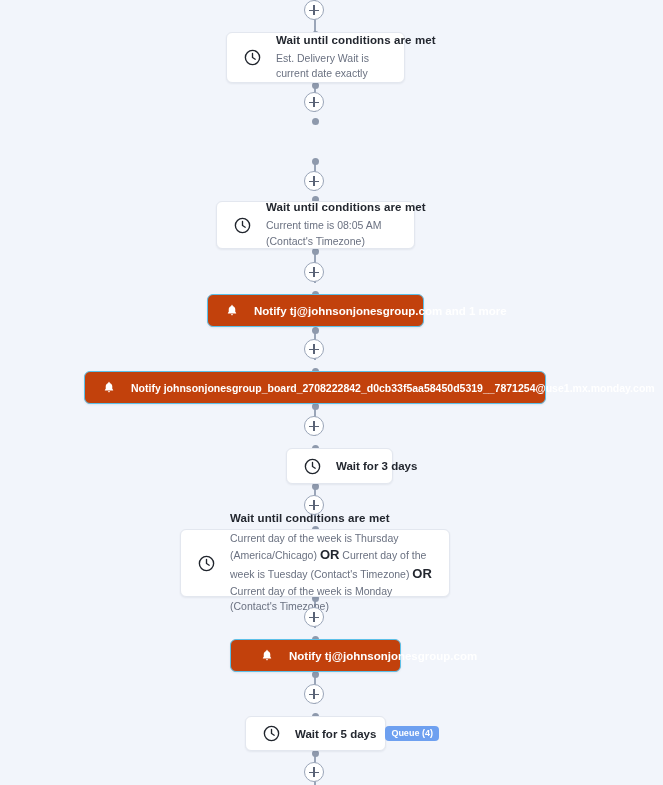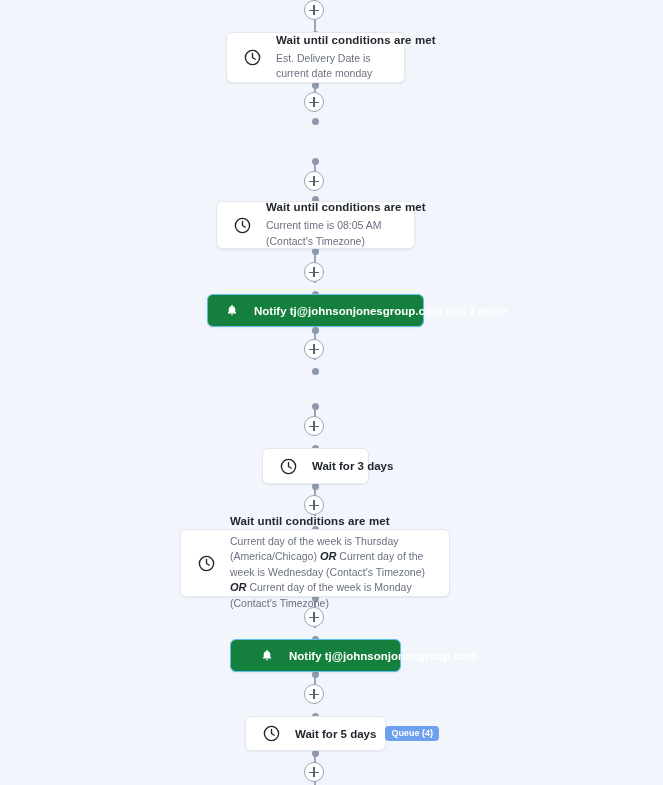--- a/index.html
+++ b/index.html
@@ -111,22 +111,21 @@
   }
   .card-sub {
     font-size: 10.5px;
     color: #6a7181;
     margin-top: 5px;
     line-height: 1.45;
   }
   .card-sub .orword {
     font-weight: bold;
     color: #23272f;
-    font-size: 11px;
-    font-style: italic;
+    font-size: 13px;
   }
   .inline-title {
     font-size: 11.5px;
     font-weight: bold;
     color: #23272f;
     white-space: nowrap;
   }
   .queue-badge {
     display: inline-block;
     margin-left: 9px;
@@ -136,21 +135,21 @@
     font-weight: bold;
     padding: 2.5px 6px 3px;
     border-radius: 4px;
     line-height: 1;
     vertical-align: middle;
     white-space: nowrap;
   }
 
   
   .card.notify {
-    background: #15803d;
+    background: #c2410c;
     border: 1px solid #5cc0e8;
     border-radius: 6px;
     box-shadow: 0 1px 2px rgba(30, 40, 70, 0.08);
     padding: 10px 16px;
   }
   .card.notify .inline-title {
     color: #ffffff;
     font-weight: bold;
     font-size: 11.5px;
   }
@@ -211,21 +210,21 @@
   <div class="node" style="left:226px;top:32px;width:179px;height:51px;">
     <div class="card two-line" style="width:100%;height:100%;">
       <div class="card-icon">
         <svg width="19" height="19" viewBox="0 0 24 24" fill="none" stroke="#1f242c" stroke-width="1.7">
           <circle cx="12" cy="12" r="9"></circle>
           <path d="M12 6.8 V12 L15.4 14.2" stroke-linecap="round"></path>
         </svg>
       </div>
       <div class="card-body">
         <div class="card-title">Wait until conditions are met</div>
-        <div class="card-sub">Est. Delivery Date is current date monday</div>
+        <div class="card-sub">Est. Delivery Wait is current date exactly</div>
       </div>
     </div>
   </div>
 
 
   <div class="node" style="left:216px;top:201px;width:199px;height:48px;">
     <div class="card two-line" style="width:100%;height:100%;">
       <div class="card-icon">
         <svg width="19" height="19" viewBox="0 0 24 24" fill="none" stroke="#1f242c" stroke-width="1.7">
           <circle cx="12" cy="12" r="9"></circle>
@@ -244,23 +243,34 @@
       <div class="card-icon" style="width:16px;height:16px;">
         <svg width="14" height="15" viewBox="0 0 24 24" fill="#ffffff">
           <path d="M12 2.3c-.62 0-1.12.5-1.12 1.12v.74C8.2 4.68 6.4 7.03 6.4 9.8v4.3l-1.5 2.1c-.3.42 0 1 .52 1h13.16c.52 0 .82-.58.52-1l-1.5-2.1V9.8c0-2.77-1.8-5.12-4.48-5.64v-.74c0-.62-.5-1.12-1.12-1.12z"></path>
           <path d="M10.2 18.4h3.6c0 .99-.81 1.8-1.8 1.8s-1.8-.81-1.8-1.8z"></path>
         </svg>
       </div>
       <div class="inline-title">Notify tj@johnsonjonesgroup.com and 1 more</div>
     </div>
   </div>
 
+  <div class="node" style="left:84px;top:371px;width:462px;height:33px;">
+    <div class="card notify" style="width:100%;height:100%;">
+      <div class="card-icon" style="width:16px;height:16px;">
+        <svg width="14" height="15" viewBox="0 0 24 24" fill="#ffffff">
+          <path d="M12 2.3c-.62 0-1.12.5-1.12 1.12v.74C8.2 4.68 6.4 7.03 6.4 9.8v4.3l-1.5 2.1c-.3.42 0 1 .52 1h13.16c.52 0 .82-.58.52-1l-1.5-2.1V9.8c0-2.77-1.8-5.12-4.48-5.64v-.74c0-.62-.5-1.12-1.12-1.12z"></path>
+          <path d="M10.2 18.4h3.6c0 .99-.81 1.8-1.8 1.8s-1.8-.81-1.8-1.8z"></path>
+        </svg>
+      </div>
+      <div class="inline-title" style="font-size:10.5px;">Notify johnsonjonesgroup_board_2708222842_d0cb33f5aa58450d5319__7871254@use1.mx.monday.com</div>
+    </div>
+  </div>
 
   <div class="node" style="left:262px;top:448px;width:107px;height:36px;">
-    <div class="card" style="width:100%;height:100%;">
+    <div class="card" style="width:100%;height:100%;margin-left:24px;">
       <div class="card-icon">
         <svg width="19" height="19" viewBox="0 0 24 24" fill="none" stroke="#1f242c" stroke-width="1.7">
           <circle cx="12" cy="12" r="9"></circle>
           <path d="M12 6.8 V12 L15.4 14.2" stroke-linecap="round"></path>
         </svg>
       </div>
       <div class="inline-title">Wait for 3 days</div>
     </div>
   </div>
 
@@ -268,21 +278,21 @@
     <div class="card two-line" style="width:100%;height:100%;padding:10px 14px;">
       <div class="card-icon">
         <svg width="19" height="19" viewBox="0 0 24 24" fill="none" stroke="#1f242c" stroke-width="1.7">
           <circle cx="12" cy="12" r="9"></circle>
           <path d="M12 6.8 V12 L15.4 14.2" stroke-linecap="round"></path>
         </svg>
       </div>
       <div class="card-body">
         <div class="card-title" style="margin-bottom:2px;">Wait until conditions are met</div>
         <div class="card-sub">
-          <span>Current day of the week is Thursday (America/Chicago) </span><span class="orword">OR</span><span> Current day of the week is Wednesday (Contact's Timezone) </span><span class="orword">OR</span><span> Current day of the week is Monday (Contact's Timezone)</span>
+          <span>Current day of the week is Thursday (America/Chicago) </span><span class="orword">OR</span><span> Current day of the week is Tuesday (Contact's Timezone) </span><span class="orword">OR</span><span> Current day of the week is Monday (Contact's Timezone)</span>
         </div>
       </div>
     </div>
   </div>
 
   <div class="node" style="left:230px;top:639px;width:171px;height:33px;">
     <div class="card notify" style="width:100%;height:100%;padding-left:28px;">
       <div class="card-icon" style="width:16px;height:16px;">
         <svg width="14" height="15" viewBox="0 0 24 24" fill="#ffffff">
           <path d="M12 2.3c-.62 0-1.12.5-1.12 1.12v.74C8.2 4.68 6.4 7.03 6.4 9.8v4.3l-1.5 2.1c-.3.42 0 1 .52 1h13.16c.52 0 .82-.58.52-1l-1.5-2.1V9.8c0-2.77-1.8-5.12-4.48-5.64v-.74c0-.62-.5-1.12-1.12-1.12z"></path>

